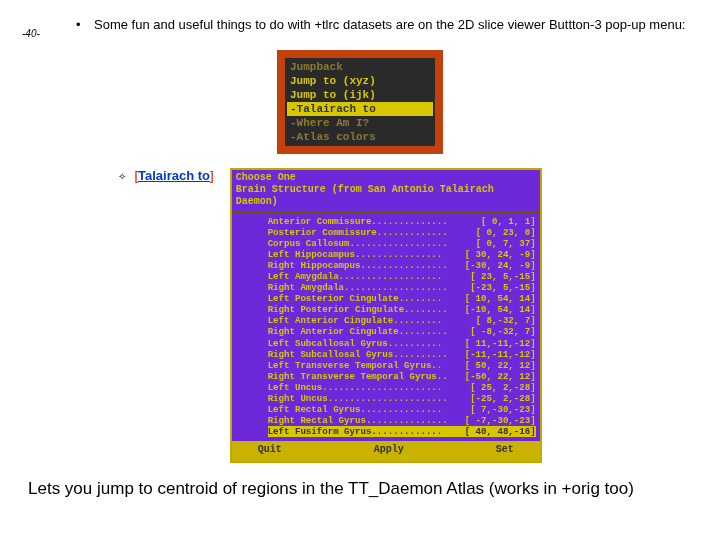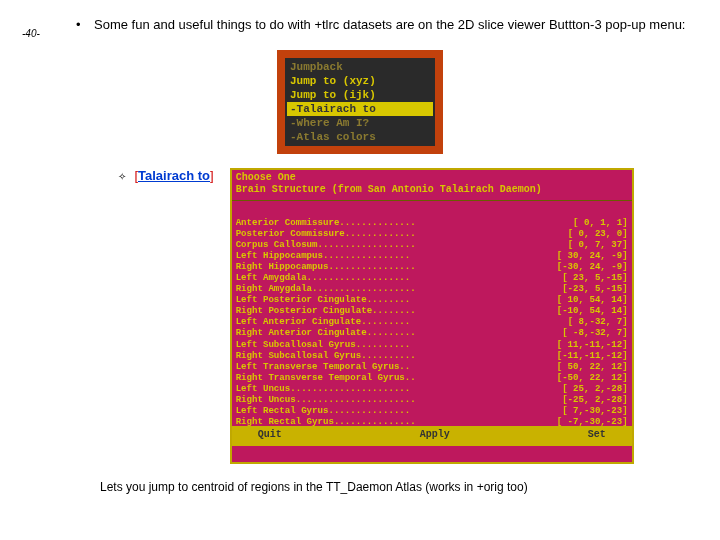--- a/index.html
+++ b/index.html
@@ -51,52 +51,51 @@
     display: flex;
     align-items: flex-start;
     gap: 16px;
     margin-left: 90px;
   }
   .diamond-row { display:flex; gap:8px; align-items:baseline; }
   .diamond { font-size: 10px; }
   .tl-link { color: #003bd1; font-weight: bold; text-decoration: underline; }
   .br-red { color: #d00000; }
   .ttwin {
-    width: 404px;
-    background: #be185d;
+    width: 312px;
+    background: #6d28d9;
     border: 2px solid #c0a800;
     font-family: "Courier New", monospace;
     position: relative;
     padding-bottom: 22px;
   }
   .tt-head {
     color: #d8c700; font-size: 10px; font-weight: bold;
     padding: 2px 4px 4px 4px; line-height: 1.2;
     border-bottom: 1px solid #6a5c00;
   }
-  .tt-body { padding: 16px 4px 2px 4px; }
+  .tt-body { padding: 3px 4px 2px 4px; margin-left: 32px; }
   .tt-row {
     color: #d8c700; font-size: 9.1px; font-weight: bold;
     display: flex; justify-content: space-between;
     line-height: 1.22; white-space: nowrap;
   }
   .tt-row.hi { background: #d8c700; color: #333; }
   .tt-name { overflow: hidden; text-overflow: clip; }
   .tt-coord { padding-left: 4px; }
   .tt-btns {
-    position: absolute; left:0; right:0; bottom:16px; height: 20px;
+    position: absolute; left:0; right:0; bottom:0; height: 20px;
     background: #c9b200; display:flex; justify-content:space-between;
     padding: 3px 26px; font-size: 10px; font-weight:bold;
     font-family: "Courier New", monospace; color:#333;
   }
   .tt-btn { cursor:pointer; }
   .footer {
     margin-top: 16px;
-    margin-left: 72px;
-    font-size: 12px;
+    font-size: 17px;
   }
 </style>
 </head>
 <body>
 
 <div class="page-num">-40-</div>
 
 <div class="top-bullet">
   <span class="bullet-dot">•</span>
   <span>Some fun and useful things to do with +tlrc datasets are on the 2D slice viewer Buttton-3 pop-up menu:</span>

